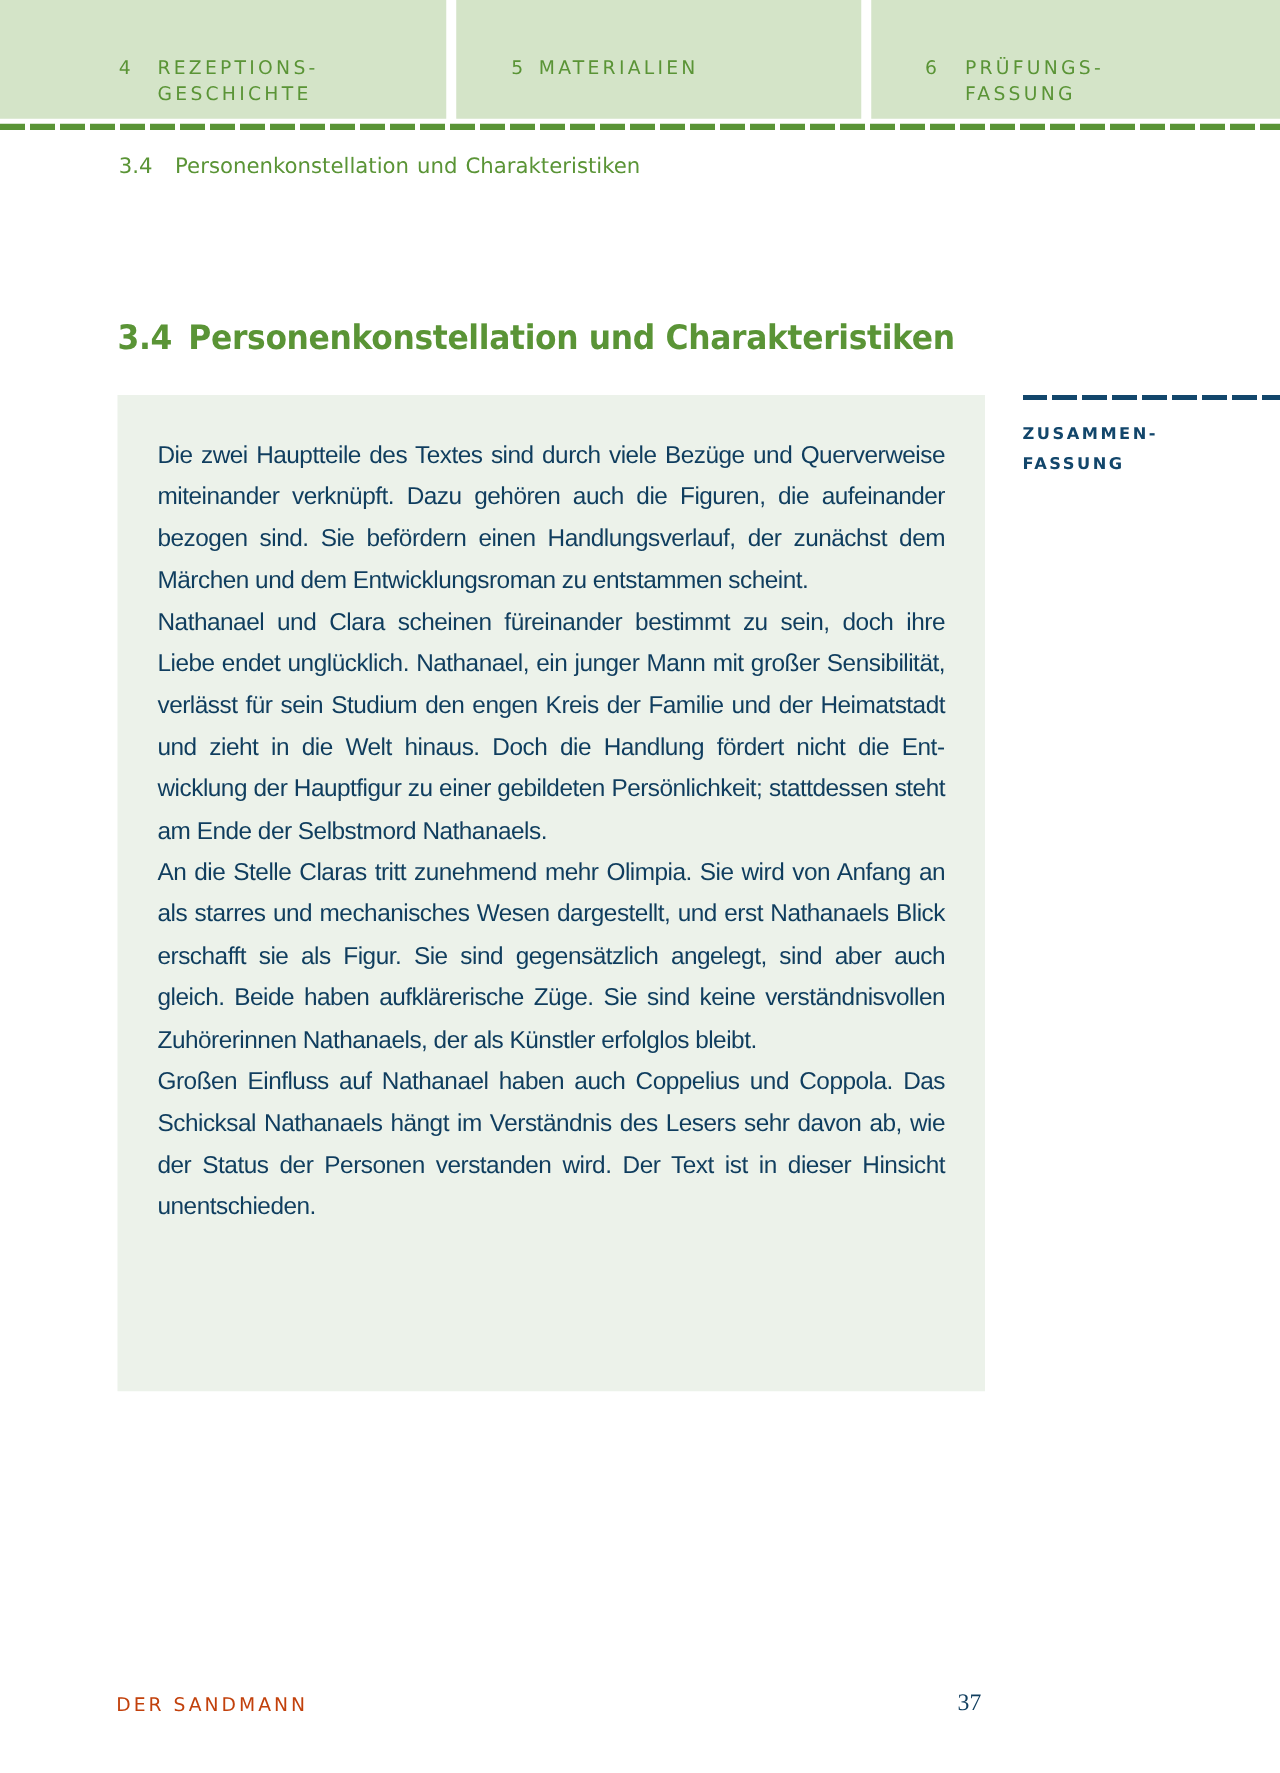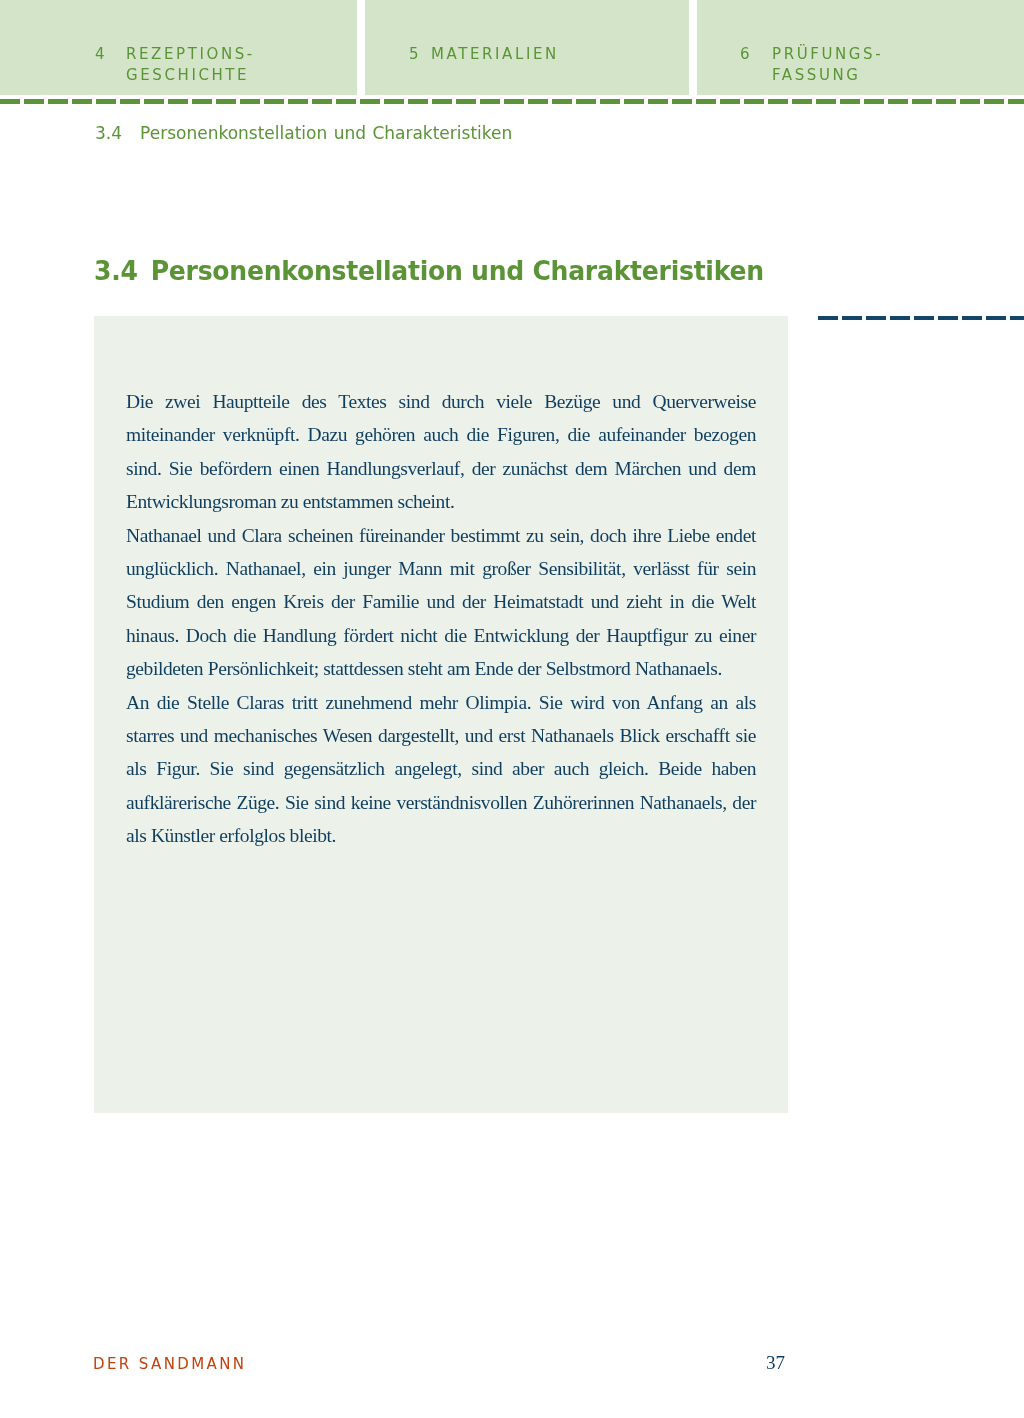--- a/index.html
+++ b/index.html
@@ -39,22 +39,22 @@
       white-space: nowrap;
     }
     .heading .h-num { margin-right: 14px; }
 
     .summary-box {
       position: absolute; left: 94px; top: 316px; width: 694px; height: 797px;
       background: #ecf2ea;
     }
     .summary-text {
       position: absolute; left: 32px; top: 32px; width: 630px;
-      color: #0f3d5e; font-family: Liberation Serif, serif; font-size: 19.5px;
-      line-height: 33.4px; text-align: justify; letter-spacing: -0.4px; margin-top: 37px;
+      color: #0f3d5e; font-family: Liberation Sans, sans-serif; font-size: 19.5px;
+      line-height: 33.4px; text-align: justify; letter-spacing: -0.4px;
     }
     .summary-text p { margin: 0; }
 
     .margin-note {
       position: absolute; left: 818px; top: 316px; width: 206px;
     }
     .dash-blue {
       width: 206px; height: 4px;
       background: repeating-linear-gradient(90deg, #12466b 0 20px, transparent 20px 24px);
     }
@@ -104,21 +104,26 @@
 
 <div class="heading">
   <span class="h-num">3.4</span><span>Personenkonstellation und Charakteristiken</span>
 </div>
 
 <div class="summary-box">
   <div class="summary-text">
     <p>Die zwei Hauptteile des Textes sind durch viele Bezüge und Querverweise miteinander verknüpft. Dazu gehören auch die Figuren, die aufeinander bezogen sind. Sie befördern ei­nen Handlungsverlauf, der zunächst dem Märchen und dem Entwicklungsroman zu entstammen scheint.</p>
     <p>Nathanael und Clara scheinen füreinander bestimmt zu sein, doch ihre Liebe endet unglücklich. Nathanael, ein junger Mann mit großer Sensibilität, verlässt für sein Studium den engen Kreis der Familie und der Heimatstadt und zieht in die Welt hinaus. Doch die Handlung fördert nicht die Ent­wicklung der Hauptfigur zu einer gebildeten Persönlichkeit; stattdessen steht am Ende der Selbstmord Nathanaels.</p>
     <p>An die Stelle Claras tritt zunehmend mehr Olimpia. Sie wird von Anfang an als starres und mechanisches Wesen darge­stellt, und erst Nathanaels Blick erschafft sie als Figur. Sie sind gegensätzlich angelegt, sind aber auch gleich. Beide haben aufklärerische Züge. Sie sind keine verständnisvollen Zuhörerinnen Nathanaels, der als Künstler erfolglos bleibt.</p>
+    <p>Großen Einfluss auf Nathanael haben auch Coppelius und Coppola. Das Schicksal Nathanaels hängt im Verständnis des Lesers sehr davon ab, wie der Status der Personen ver­standen wird. Der Text ist in dieser Hinsicht unentschieden.</p>
   </div>
 </div>
 
 <div class="margin-note">
   <div class="dash-blue"></div>
+  <div class="margin-label">
+    <span>ZUSAMMEN-</span><br>
+    <span>FASSUNG</span>
+  </div>
 </div>
 
 <div class="footer-title">DER SANDMANN</div>
 <div class="page-number">37</div>
 
 </body></html>

